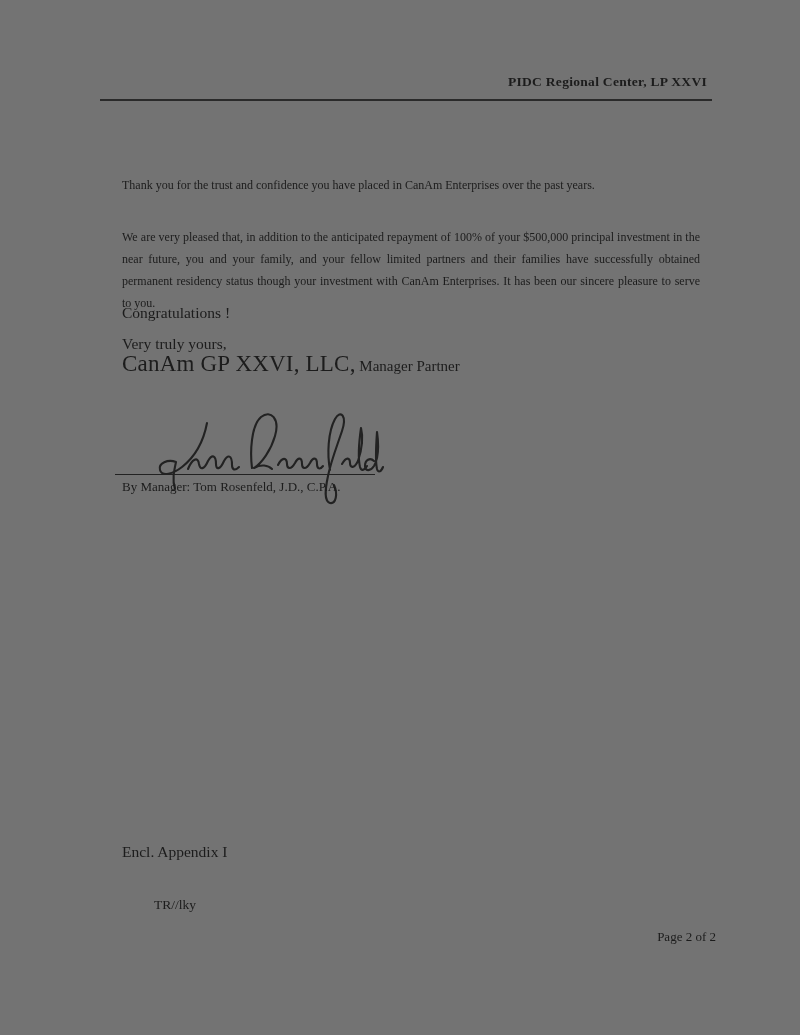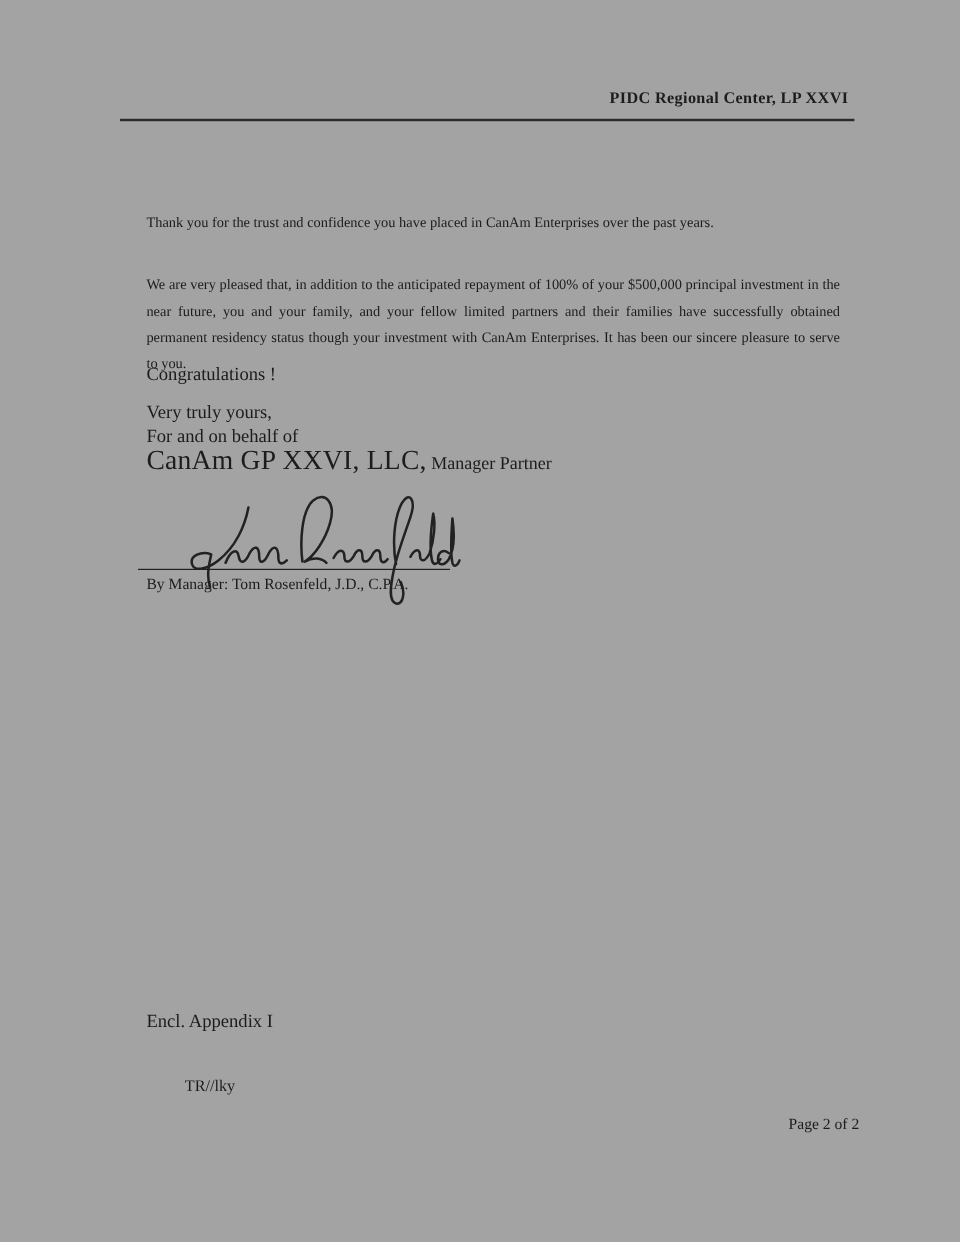--- a/index.html
+++ b/index.html
@@ -4,21 +4,21 @@
 <style>
   html, body {
     margin: 0;
     padding: 0;
     background: #ffffff;
   }
   .page {
     position: relative;
     width: 800px;
     height: 1035px;
-    background: #a3a3a3;
+    background: #737373;
     font-family: "Liberation Serif", "DejaVu Serif", serif;
     color: #1c1c1c;
     overflow: hidden;
   }
   .header-title {
     position: absolute;
     top: 74px;
     right: 93px;
     font-size: 13.5px;
     font-weight: bold;
@@ -121,21 +121,20 @@
   <div class="header-rule"></div>
 
   <div class="body-para para-1">Thank you for the trust and confidence you have placed in CanAm Enterprises over the past years.</div>
 
   <div class="body-para para-2">We are very pleased that, in addition to the anticipated repayment of 100% of your $500,000 principal investment in the near future, you and your family, and your fellow limited partners and their families have successfully obtained permanent residency status though your investment with CanAm Enterprises.  It has been our sincere pleasure to serve to you.</div>
 
   <div class="congrats">Congratulations !</div>
 
   <div class="closing">
     <div>Very truly yours,</div>
-    <div>For and on behalf of</div>
     <div><span class="canam-big">CanAm GP XXVI, LLC,</span><span class="canam-small"> Manager Partner</span></div>
   </div>
 
   <div class="signature-wrap">
     <svg viewBox="0 0 272 102" xmlns="http://www.w3.org/2000/svg" fill="none" stroke="#222222" stroke-width="2.1" stroke-linecap="round" stroke-linejoin="round">
 
       <path d="M 95,17 C 92,33 84,50 70,61 C 61,68 50,71 48,64 C 46,57 56,53 64,56 C 62,65 60,74 63,83"></path>
 
       <path d="M 76,63 C 80,53 86,50 87,58 C 88,64 92,64 96,55 C 100,48 104,49 104,58 C 104,64 108,64 112,55 C 116,48 120,49 120,59 C 120,64 123,65 127,61"></path>
 

